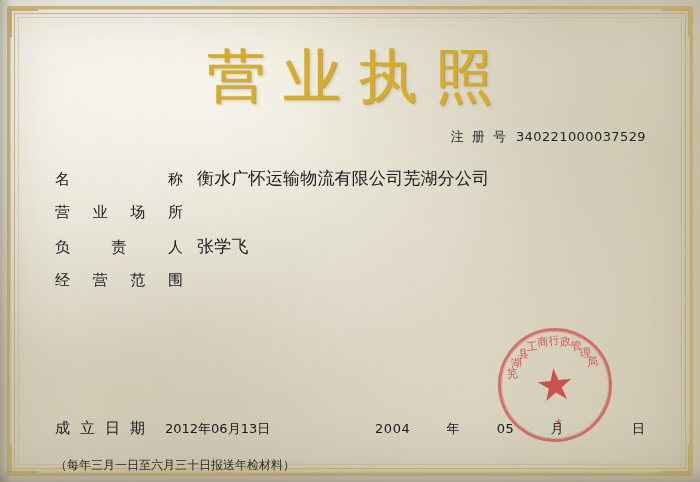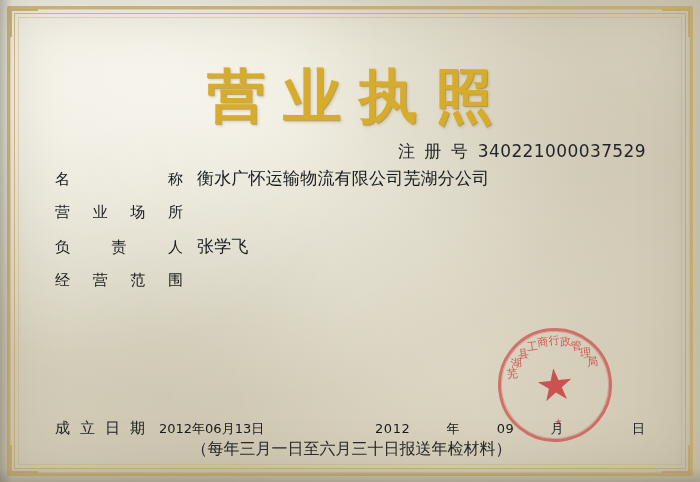--- a/index.html
+++ b/index.html
@@ -74,37 +74,36 @@
     inset: 0;
   }
 
   .title {
     position: absolute;
     top: 38px;
     left: 0;
     width: 100%;
     text-align: center;
     font-family: "DejaVu Sans", sans-serif;
-    font-weight: bold;
+    font-weight: normal;
     font-size: 58px;
     letter-spacing: 18px;
     text-indent: 18px;
     color: #d7ab2c;
     text-shadow:
       1px 1px 0 rgba(120,90,10,0.35),
       2px 2px 3px rgba(130,100,20,0.25),
       0 0 1px rgba(255,230,150,0.8);
-    margin-top: 20px;
   }
 
   .reg-row {
     position: absolute;
-    top: 140px;
+    top: 128px;
     right: 54px;
-    font-size: 17px;
+    font-size: 13px;
     color: #1f2428;
     letter-spacing: 0.5px;
     white-space: nowrap;
   }
   .reg-label {
     font-family: "DejaVu Sans", sans-serif;
     letter-spacing: 2px;
   }
   .reg-value {
     font-family: "DejaVu Sans", sans-serif;
@@ -140,54 +139,54 @@
     font-size: 17px;
     color: #171a1d;
     letter-spacing: 0.2px;
     line-height: 1.2;
   }
 
   .footer {
     position: absolute;
     left: 55px;
     right: 32px;
-    bottom: 22px;
+    bottom: 8px;
   }
   .footer-line {
     display: flex;
     justify-content: space-between;
     align-items: baseline;
   }
   .found-label {
     font-family: "DejaVu Sans", sans-serif;
     font-size: 15px;
     color: #16191c;
     letter-spacing: 10px;
   }
   .found-date {
     font-family: "DejaVu Sans", sans-serif;
     font-size: 13px;
     color: #171a1d;
-    margin-left: 4px;
+    margin-left: 10px;
   }
   .found-left { display: flex; align-items: baseline; }
   .issue-date {
     font-family: "DejaVu Sans", sans-serif;
     font-size: 13px;
     color: #171a1d;
     letter-spacing: 1px;
     margin-right: 22px;
   }
   .issue-date .num { letter-spacing: 0.5px; }
   .issue-date .gap { display: inline-block; width: 26px; }
   .note {
-    margin-top: 1px;
-    text-align: center;
-    font-family: "DejaVu Sans", sans-serif;
-    font-size: 16px;
+    margin-top: 19px;
+    text-align: left;
+    font-family: "DejaVu Sans", sans-serif;
+    font-size: 12px;
     color: #23272b;
     padding-right: 20px;
   }
 
   
   .seal {
     position: absolute;
     right: 88px;
     bottom: 40px;
     width: 108px;
@@ -341,25 +340,25 @@
       <div class="seal-bottom">★</div>
     </div>
 
     <div class="footer">
       <div class="footer-line">
         <div class="found-left">
           <span class="found-label">成立日期</span>
           <span class="found-date">2012年06月13日</span>
         </div>
         <div class="issue-date">
-          <span class="num">2012</span>
+          <span class="num">2004</span>
           <span class="gap"></span>
           <span>年</span>
           <span class="gap"></span>
-          <span class="num">09</span>
+          <span class="num">05</span>
           <span class="gap"></span>
           <span>月</span>
           <span class="gap"></span>
           <span class="num"></span>
           <span class="gap"></span>
           <span>日</span>
         </div>
       </div>
       <div class="note">（每年三月一日至六月三十日报送年检材料）</div>
     </div>

